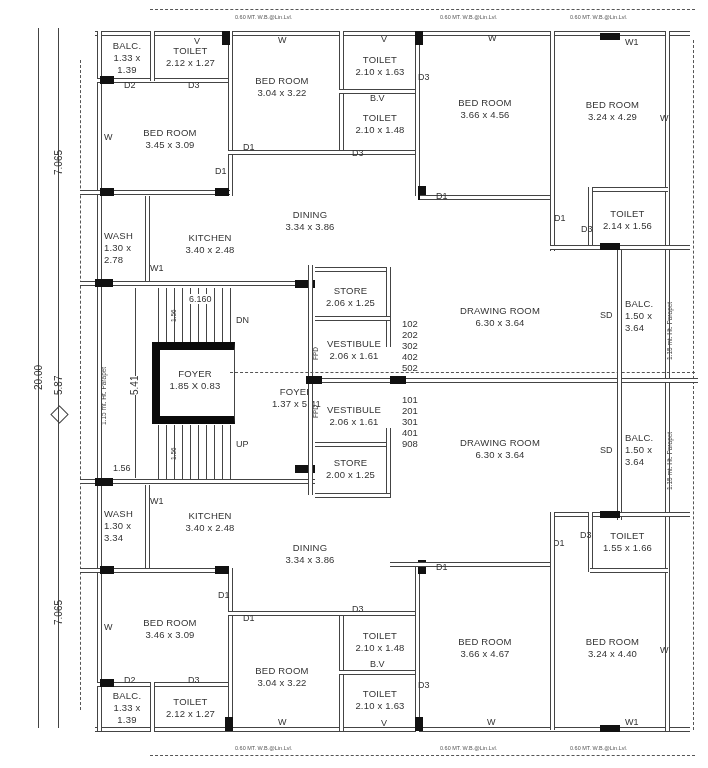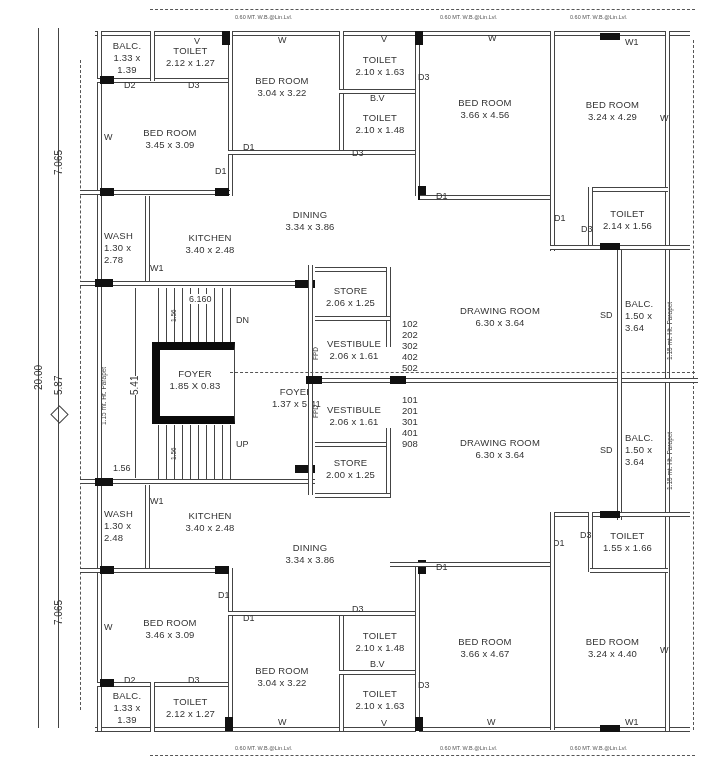--- a/index.html
+++ b/index.html
@@ -263,21 +263,21 @@
   </div>
   <div class="room" style="left:440px;top:437px;width:120px;">
     <span>DRAWING ROOM</span>
       <span>6.30 x 3.64</span>
   </div>
 
   <div class="wall-v" style="left:145px;top:485px;height:85px;"></div>
   <div class="room" style="left:104px;top:508px;width:40px;text-align:left;">
     <span>WASH</span>
       <span>1.30 x</span>
-      <span>2.48</span>
+      <span>3.34</span>
   </div>
   <div class="room" style="left:165px;top:510px;width:90px;">
     <span>KITCHEN</span>
       <span>3.40 x 2.48</span>
   </div>
   <div class="room" style="left:270px;top:542px;width:80px;">
     <span>DINING</span>
       <span>3.34 x 3.86</span>
   </div>
   <div class="tag" style="left:150px;top:496px;">W1</div>

